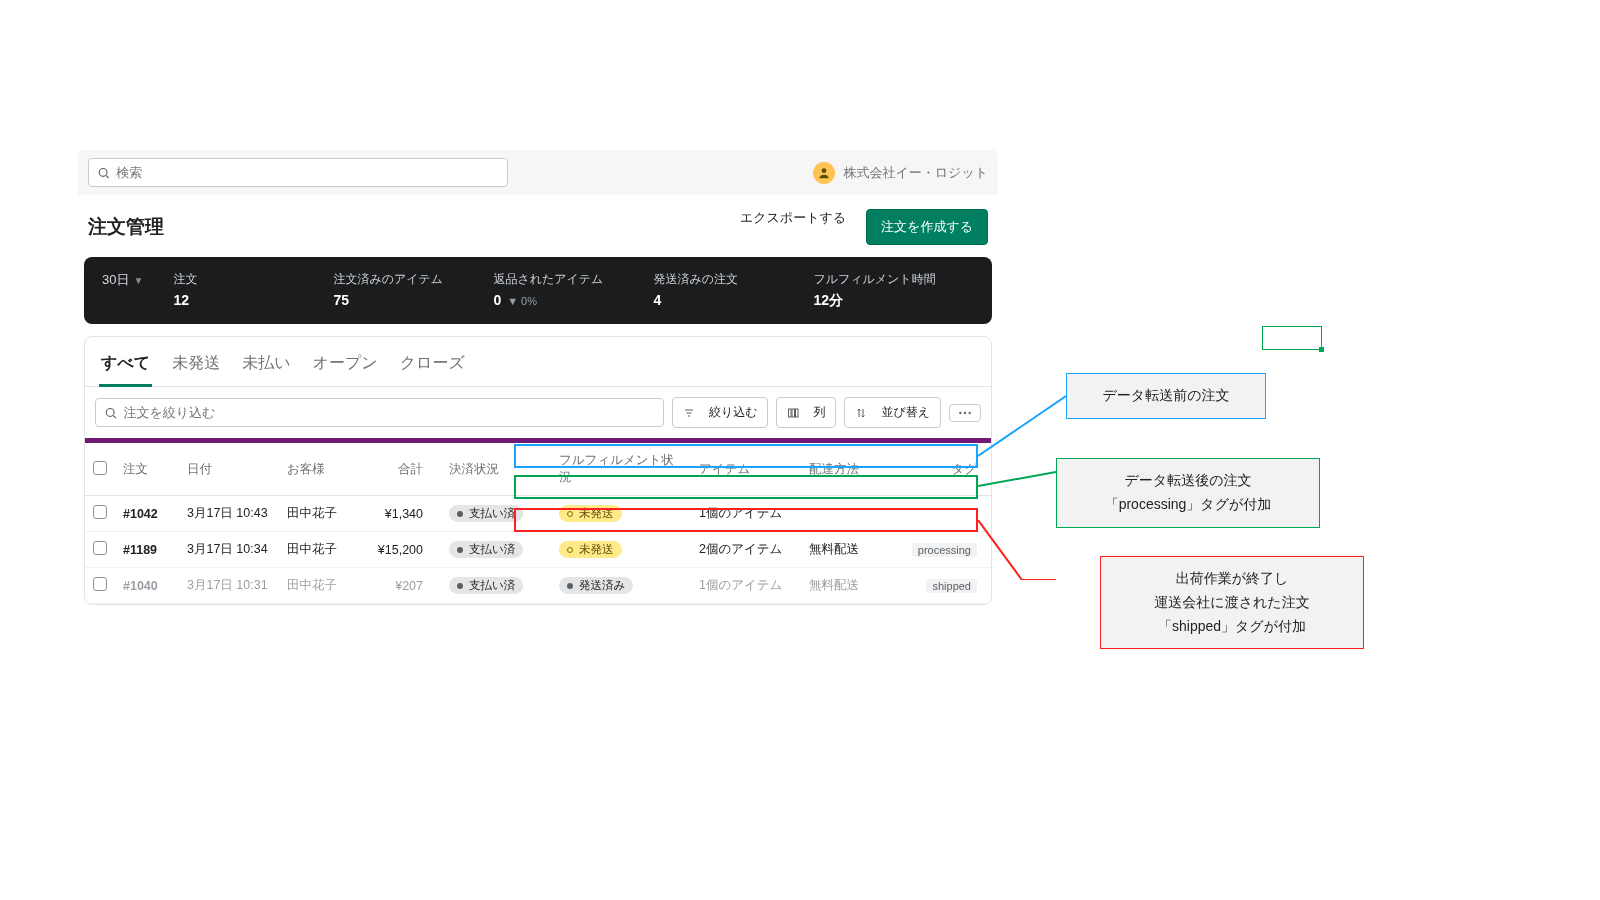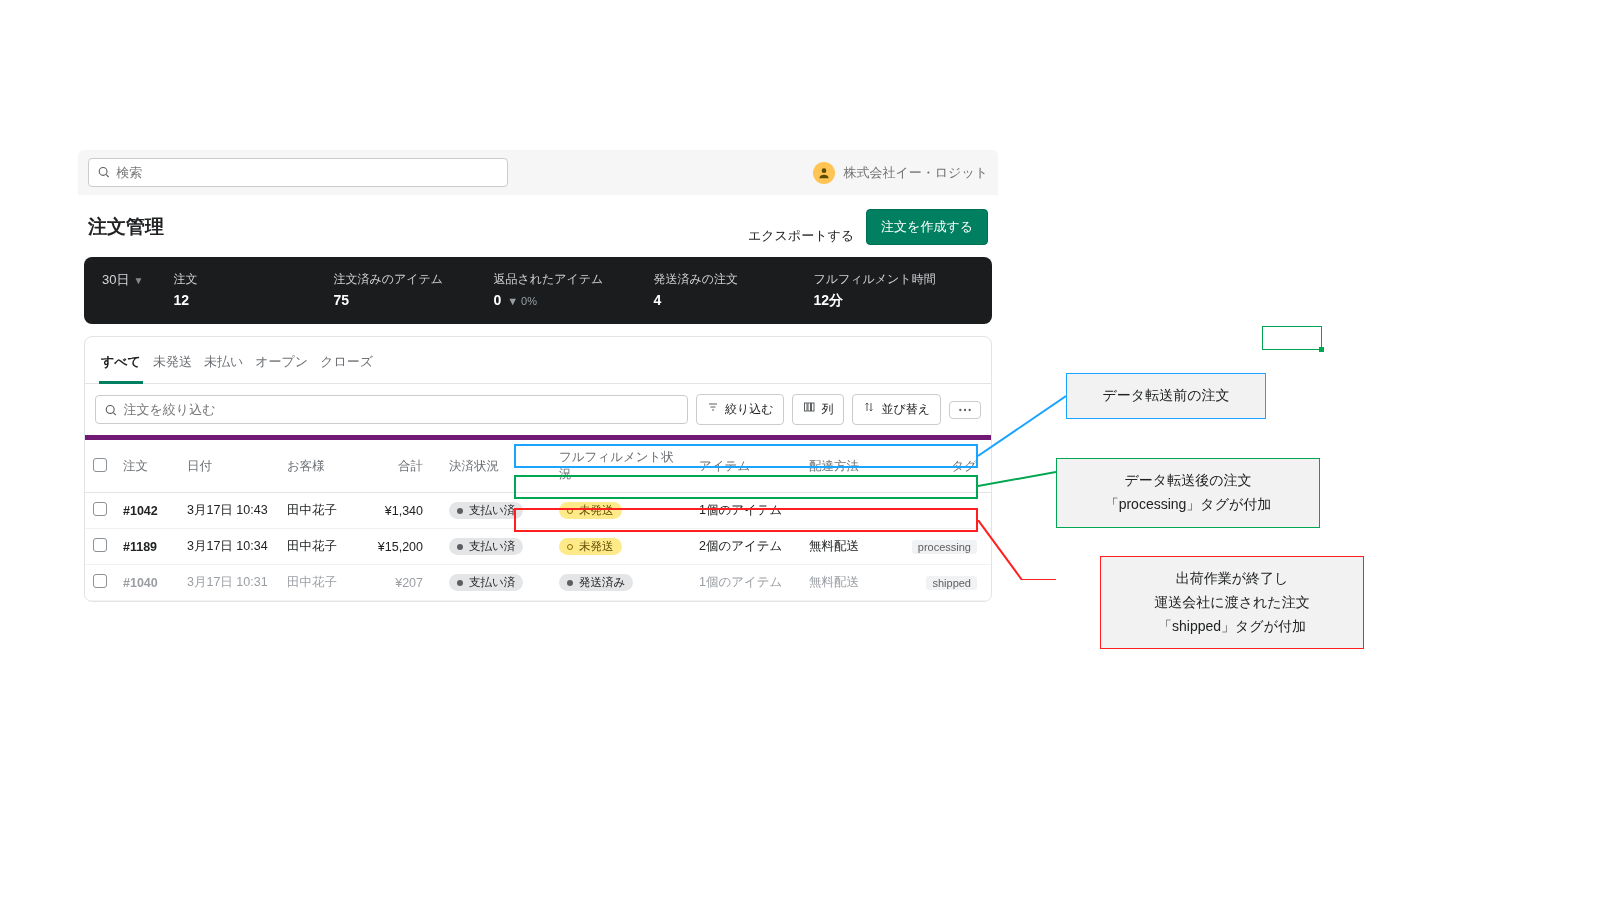--- a/index.html
+++ b/index.html
@@ -1,42 +1,42 @@
 <!DOCTYPE html>
 <html><head>
 <meta charset="utf-8">
 <style>
 * { box-sizing: border-box; margin: 0; padding: 0; }
 body { font-family: -apple-system, "Hiragino Sans", "Hiragino Kaku Gothic ProN", Meiryo, sans-serif; background: #fff; font-size: 13px; color: #202223; width: 1600px; height: 900px; position: relative; }
 .app { position: absolute; left: 78px; top: 150px; width: 920px; }
 .topbar { display: flex; align-items: center; justify-content: space-between; padding: 8px 10px; background: #f6f6f7; border-radius: 6px 6px 0 0; }
-.search-wrap { display: flex; background: #fff; border: 1px solid #c9cccf; border-radius: 4px; padding: 6px 8px; width: 420px; gap: 6px; }
+.search-wrap { display: flex; align-items: center; background: #fff; border: 1px solid #c9cccf; border-radius: 4px; padding: 6px 8px; width: 420px; gap: 6px; }
 .search-wrap input { border: 0; outline: 0; width: 100%; font-size: 13px; }
 .user-chip { display: inline-flex; align-items: center; gap: 8px; font-size: 13px; color: #737373; }
 .avatar { width: 22px; height: 22px; border-radius: 50%; background: #ffc453; display: inline-flex; align-items: center; justify-content: center; }
 .avatar svg { width: 14px; height: 14px; }
 .page-head { display: flex; align-items: center; justify-content: space-between; padding: 14px 10px 12px; }
 .page-title { font-size: 19px; font-weight: 700; }
-.head-actions { display: flex; gap: 12px; align-items: flex-end; }
+.head-actions { display: flex; gap: 20px; align-items: flex-start; }
 .link-btn { background: none; border: none; color: #202223; font-size: 13px; cursor: pointer; }
 .primary-btn { background: #008060; color: #fff; border: 1px solid #006e52; border-radius: 4px; padding: 8px 14px; font-size: 13px; cursor: pointer; }
 .stats { background: #1a1c1d; color: #d7d7db; border-radius: 8px; margin: 0 6px 12px; padding: 14px 18px; display: flex; gap: 30px; align-items: flex-start; }
 .stats .period { display: inline-flex; align-items: center; gap: 4px; font-size: 13px; }
 .stats .stat { display: flex; flex-direction: column; gap: 4px; min-width: 130px; }
 .stats .label { font-size: 12px; color: #cfd1d4; }
 .stats .value { font-size: 14px; font-weight: 700; color: #fff; }
 .stats .value .sub { font-size: 11px; color: #9a9ea3; font-weight: 400; margin-left: 6px; }
 .card { background: #fff; border: 1px solid #e1e3e5; border-radius: 8px; margin: 0 6px; overflow: hidden; }
-.tabs { display: flex; gap: 8px; padding: 10px 14px 0; border-bottom: 1px solid #e1e3e5; font-size: 13px; }
+.tabs { display: flex; gap: 18px; padding: 10px 14px 0; border-bottom: 1px solid #e1e3e5; font-size: 16px; }
 .tab { padding: 6px 2px 10px; color: #6d7175; cursor: pointer; }
 .tab.active { color: #202223; font-weight: 600; border-bottom: 3px solid #008060; margin-bottom: -1px; }
 .filter-row { display: flex; align-items: center; gap: 8px; padding: 10px 10px; border-bottom: 5px solid #701a75; }
 .filter-search { flex: 1; display: flex; align-items: center; border: 1px solid #c9cccf; border-radius: 4px; padding: 6px 8px; gap: 6px; }
 .filter-search input { border: 0; outline: 0; width: 100%; font-size: 13px; }
-.tool-btn { display: inline-flex; gap: 6px; border: 1px solid #c9cccf; border-radius: 4px; background: #fff; padding: 6px 10px; font-size: 12px; cursor: pointer; color: #202223; }
+.tool-btn { display: inline-flex; align-items: center; gap: 14px; border: 1px solid #c9cccf; border-radius: 4px; background: #fff; padding: 6px 10px; font-size: 12px; cursor: pointer; color: #202223; }
 .tool-btn.icon-only { padding: 6px 8px; }
 table { width: 100%; border-collapse: collapse; font-size: 12.5px; }
 th, td { text-align: left; padding: 9px 8px; vertical-align: middle; }
 thead th { color: #6d7175; font-weight: 500; border-bottom: 1px solid #e1e3e5; }
 tbody tr { border-bottom: 1px solid #f1f2f3; }
 .order-id { font-weight: 700; }
 .chk { width: 14px; height: 14px; border: 1.5px solid #8c9196; border-radius: 3px; display: inline-block; }
 .badge { display: inline-flex; align-items: center; gap: 6px; border-radius: 10px; padding: 1px 8px; font-size: 11.5px; }
 .badge .dot { width: 6px; height: 6px; border-radius: 50%; background: #5c5f62; }
 .badge.paid { background: #e4e5e7; color: #202223; }

